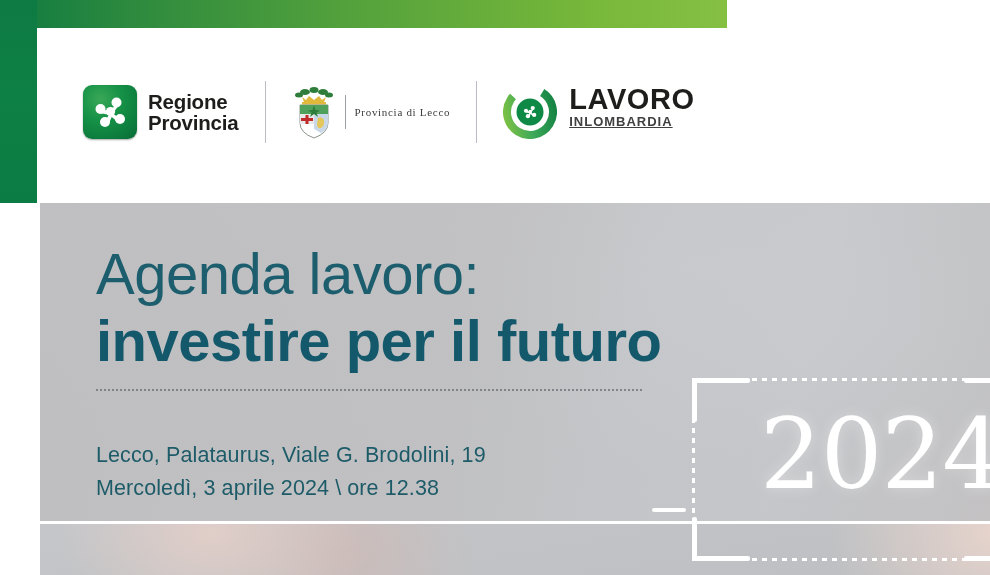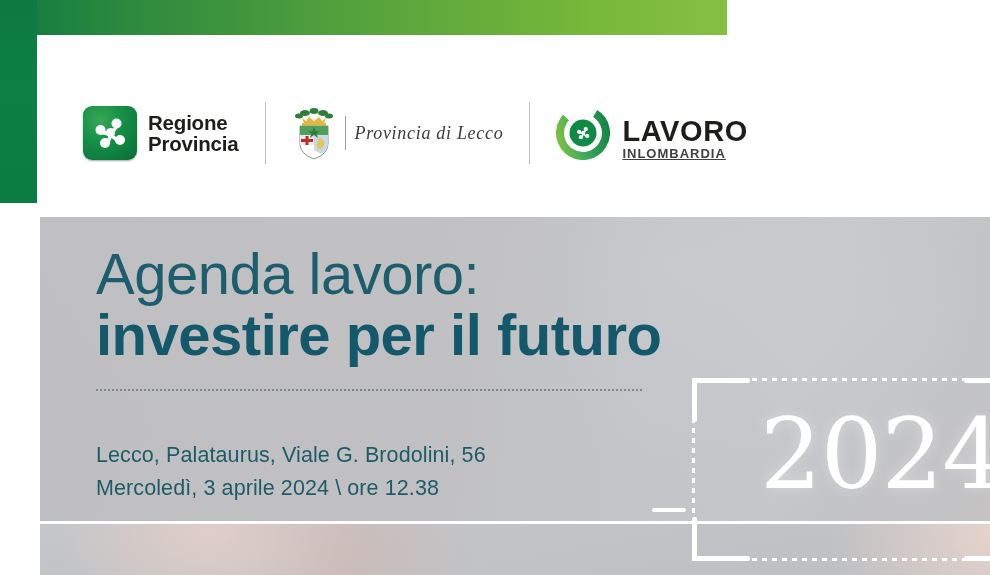--- a/index.html
+++ b/index.html
@@ -61,21 +61,21 @@
   .green-left {
     position:absolute;
     left:0; top:0;
     width:37px; height:203px;
     background:linear-gradient(180deg,#0e7a43 0%, #0d8045 45%, #0b7c43 100%);
   }
 
   
   .header {
     position:absolute;
-    left:37px; top:49px;
+    left:37px; top:28px;
     width:953px; height:168px;
     background:#ffffff;
     display:flex;
     align-items:center;
   }
   .logo-row {
     display:flex;
     align-items:center;
     margin-left:46px;
   }
@@ -104,28 +104,27 @@
     margin:0 26px;
   }
 
   
   .pl-logo { display:flex; align-items:center; }
   .pl-crest { width:44px; height:58px; position:relative; }
   .pl-sep { width:1px; height:34px; background:#9aa0a6; margin:0 9px; }
   .pl-text {
     color:#3c3c3b;
     font-family:"Liberation Serif", serif;
-    font-size:18px;
+    font-size:11px;
     letter-spacing:0.7px;
     white-space:nowrap;
-    font-style:italic;
-  }
-
-  
-  .ll-logo { display:flex; align-items:flex-end; }
+  }
+
+  
+  .ll-logo { display:flex; align-items:flex-start; }
   .ll-mark { width:54px; height:54px; position:relative; }
   .ll-text { margin-left:12px; line-height:1; }
   .ll-line1 {
     color:#1d1d1b; font-size:29px; font-weight:700;
     letter-spacing:0.6px;
   }
   .ll-line2 {
     color:#404040; font-size:13px; font-weight:700;
     letter-spacing:1.0px; margin-top:1px;text-decoration:underline;
   }
@@ -138,21 +137,21 @@
     font-weight:400;
     line-height:1.03;
     letter-spacing:-0.5px;
   }
   .title-2 {
     color:#14596b;
     font-size:58px;
     font-weight:700;
     line-height:1.05;
     letter-spacing:-0.5px;
-    margin-top:1px;
+    margin-top:7px;
   }
 
   .dot-rule {
     position:absolute;
     left:96px; top:389px;
     width:548px; height:2px;
     background-image:linear-gradient(to right,#74797d 0 2px, rgba(0,0,0,0) 2px 4px);
     background-size:4px 2px;
     background-repeat:repeat-x;
     opacity:0.85;
@@ -317,21 +316,21 @@
   </div>
 
   <div class="title-block">
     <div class="title-1">Agenda lavoro:</div>
     <div class="title-2">investire per il futuro</div>
   </div>
 
   <div class="dot-rule"></div>
 
   <div class="venue">
-    <div>Lecco, Palataurus, Viale G. Brodolini, 56</div>
+    <div>Lecco, Palataurus, Viale G. Brodolini, 19</div>
     <div>Mercoledì, 3 aprile 2024 \ ore 12.38</div>
   </div>
 
   <div class="year-frame">
     <div class="yf-dash-top"></div>
     <div class="yf-dash-bottom"></div>
     <div class="yf-dash-left"></div>
     <div class="yf-corner yf-c-tl-h"></div>
     <div class="yf-corner yf-c-tl-v"></div>
     <div class="yf-corner yf-c-bl-h"></div>

